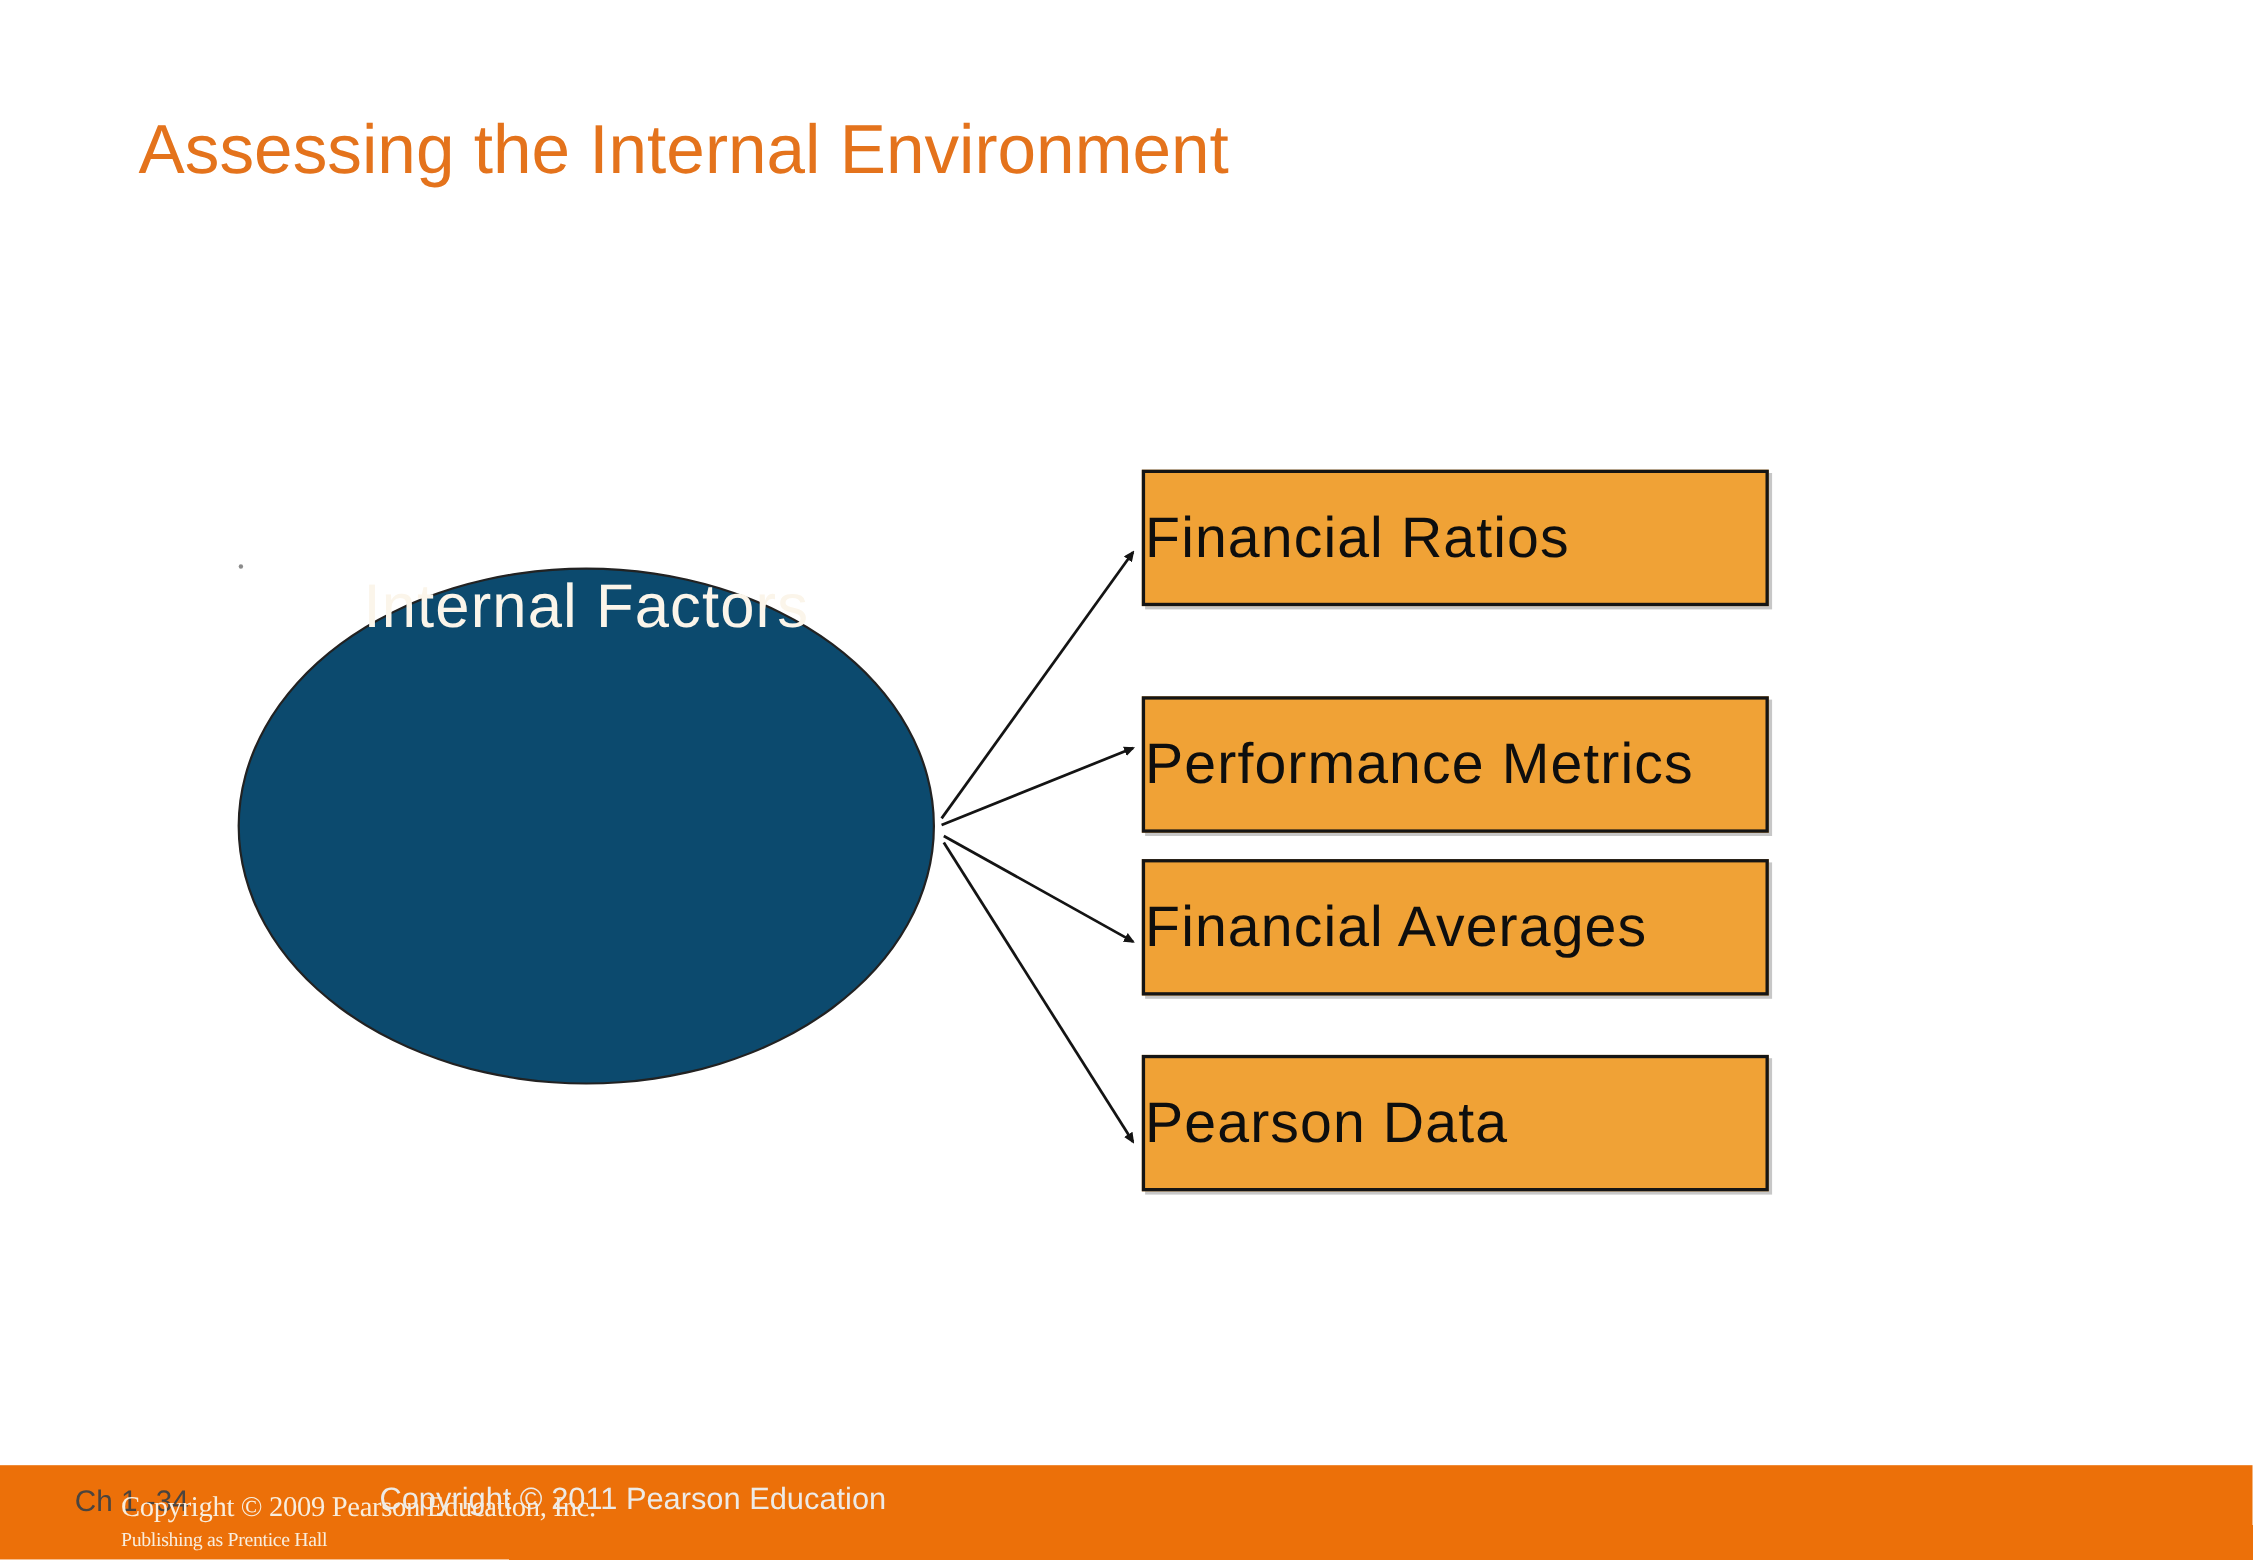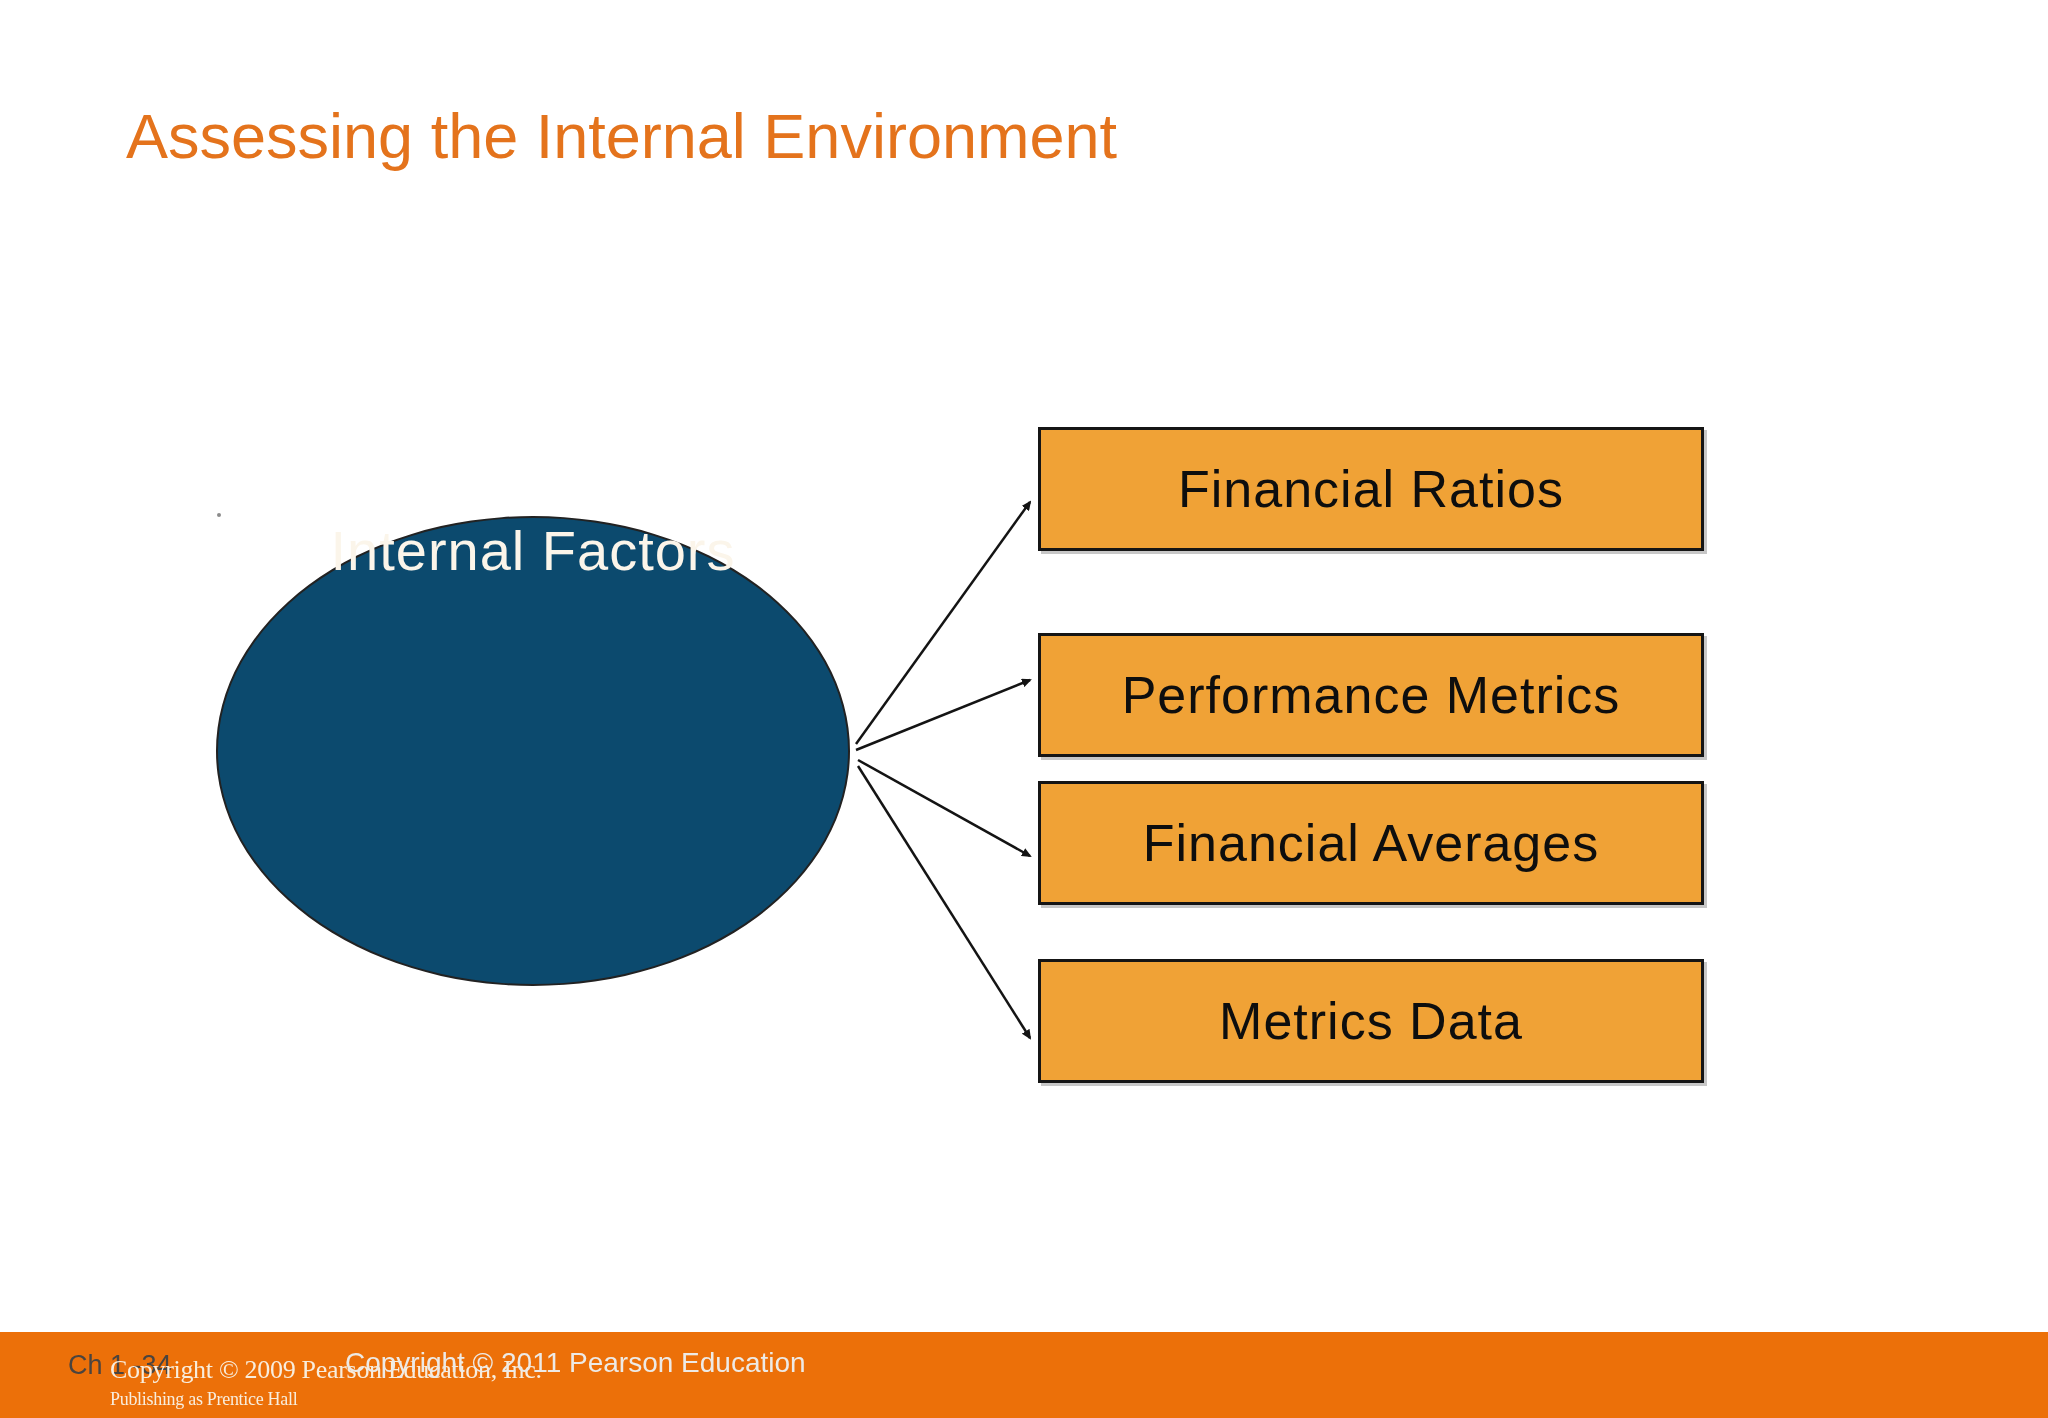--- a/index.html
+++ b/index.html
@@ -30,26 +30,26 @@
   }
   .ellipse-label{
     font-size:56px;
     color:#FBF5EA;
     white-space:nowrap;
     letter-spacing:1px;
   }
   .factor-box{
     position:absolute;
     left:1038px;
-    width:666px;height:124px;
+    width:570px;height:124px;
     box-sizing:border-box;
     background:#F0A236;
     border:3px solid #151515;
     box-shadow:3px 3px 0 rgba(0,0,0,0.22);
-    display:flex;align-items:center;justify-content:center;
+    display:flex;align-items:center;justify-content:flex-start;
   }
   .box-1{top:427px;}
   .box-2{top:605px;margin-top:28px;}
   .box-3{top:781px;}
   .box-4{top:959px;}
   .box-label{
     font-size:52px;
     color:#0e0e0e;
     white-space:nowrap;
     letter-spacing:1px;
@@ -122,21 +122,21 @@
   <div class="factor-box box-1">
     <span class="box-label">Financial Ratios</span>
   </div>
   <div class="factor-box box-2">
     <span class="box-label">Performance Metrics</span>
   </div>
   <div class="factor-box box-3">
     <span class="box-label">Financial Averages</span>
   </div>
   <div class="factor-box box-4">
-    <span class="box-label">Metrics Data</span>
+    <span class="box-label">Pearson Data</span>
   </div>
 
   <div class="speck"></div>
 
   <div class="footer-bar"></div>
   <div class="footer-text chapter-page">Ch 1 -34</div>
   <div class="footer-text copy2009">Copyright © 2009 Pearson Education, Inc.</div>
   <div class="footer-text copy2011">Copyright © 2011 Pearson Education</div>
   <div class="footer-text publishing">Publishing as Prentice Hall</div>
 

